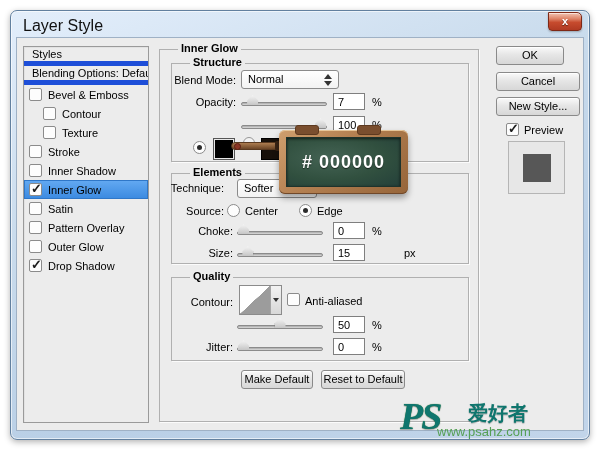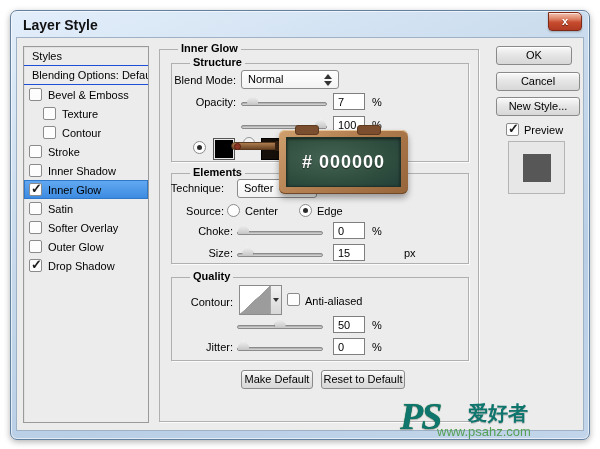--- a/index.html
+++ b/index.html
@@ -4,39 +4,39 @@
 <style>
   * { margin:0; padding:0; box-sizing:border-box; }
   html,body { width:600px; height:449px; background:#fff; overflow:hidden;
               font-family:"Liberation Sans", sans-serif; font-size:11px; color:#000; }
 
   
   .window { position:absolute; left:10px; top:10px; width:580px; height:430px;
             border-radius:7px; border:1px solid #62809f;
             background:linear-gradient(160deg,#e3eefb 0%,#cadced 35%,#b9cfe6 70%,#c2d5ea 100%);
             box-shadow:0 2px 6px rgba(0,0,0,.30), inset 0 0 0 1px rgba(255,255,255,.6); }
-  .titlebar-text { position:absolute; left:12px; top:6px; font-size:14px; color:#111;font-weight:bold; }
+  .titlebar-text { position:absolute; left:12px; top:6px; font-size:16px; color:#111; }
   .close-btn { position:absolute; top:1px; right:7px; width:34px; height:19px;
                background:linear-gradient(#f2c3b2 0%,#dd8266 35%,#c74b2e 55%,#b03a22 100%);
                border:1px solid #7e2816; border-radius:0 5px 4px 4px; color:#fff;
                font-weight:bold; font-size:11px; text-align:center; line-height:17px;
                box-shadow:inset 0 1px 0 rgba(255,255,255,.55), 0 1px 2px rgba(0,0,0,.25);
                text-shadow:0 1px 1px rgba(0,0,0,.5); cursor:default; }
 
   
   .client { position:absolute; left:5px; right:5px; top:26px; bottom:8px;
             background:#ececec; border:1px solid #9fb1c5; }
 
   
   .sidebar { position:absolute; left:6px; top:8px; width:126px; height:377px;
              border:1px solid #9a9a9a; background:#ececec; overflow:hidden;
              box-shadow:inset 1px 1px 0 rgba(0,0,0,.04); }
   .list-row { display:flex; align-items:center; height:19px; gap:6px; padding-left:5px; }
   .list-row.plain { padding-left:8px; }
-  .list-row.separator { border-bottom:1px solid #1d4ed8;text-align:center; }
+  .list-row.separator { border-bottom:5px solid #1d4ed8;text-align:center; }
   .list-row.selected { background:linear-gradient(#64aaf2,#3a89e0); box-shadow:inset 0 0 0 1px #2f77c8; }
   .list-row .item-label { white-space:nowrap; }
   .cb { width:13px; height:13px; flex:0 0 13px; background:#fdfdfd; border:1px solid #8b8b8b;
         border-radius:2px; position:relative; }
   .list-row.indent .cb { margin-left:14px; }
   .cb.checked::after { content:"✓"; position:absolute; left:1px; top:-3px; font-size:13px;
                        font-weight:bold; color:#1c1c1c; }
 
   
   .groupbox { position:absolute; border:1px solid #b0b0b0; box-shadow:1px 1px 0 rgba(255,255,255,.8); }
@@ -139,45 +139,45 @@
     <div class="list-row separator plain">
 
         <span class="item-label">Blending Options: Default</span>
       </div>
         <div class="list-row">
         <span class="cb"></span>
         <span class="item-label">Bevel &amp; Emboss</span>
       </div>
         <div class="list-row indent">
         <span class="cb"></span>
+        <span class="item-label">Contour</span>
+      </div>
+        <div class="list-row indent">
+        <span class="cb"></span>
         <span class="item-label">Texture</span>
-      </div>
-        <div class="list-row indent">
-        <span class="cb"></span>
-        <span class="item-label">Contour</span>
       </div>
         <div class="list-row">
         <span class="cb"></span>
         <span class="item-label">Stroke</span>
       </div>
         <div class="list-row">
         <span class="cb"></span>
         <span class="item-label">Inner Shadow</span>
       </div>
         <div class="list-row selected">
         <span class="cb checked"></span>
         <span class="item-label">Inner Glow</span>
       </div>
         <div class="list-row">
         <span class="cb"></span>
         <span class="item-label">Satin</span>
       </div>
         <div class="list-row">
         <span class="cb"></span>
-        <span class="item-label">Softer Overlay</span>
+        <span class="item-label">Pattern Overlay</span>
       </div>
         <div class="list-row">
         <span class="cb"></span>
         <span class="item-label">Outer Glow</span>
       </div>
         <div class="list-row">
         <span class="cb checked"></span>
         <span class="item-label">Drop Shadow</span>
       </div>
       </div>
@@ -266,21 +266,21 @@
     <span class="lbl" style="left:106px; top:303px;">Jitter:</span>
     <div class="track" style="left:220px; top:309px;">
       <div class="thumb" style="left: 0px;"></div>
     </div>
     <div class="vfield" style="left:316px; top:300px;">0</div>
     <span class="unit" style="left:355px; top:303px;">%</span>
 
     <div class="btn" style="left:224px; top:332px; width:72px;">Make Default</div>
     <div class="btn" style="left:304px; top:332px; width:84px;">Reset to Default</div>
 
-    <div class="btn" style="left:479px; top:8px; width:76px;">OK</div>
+    <div class="btn" style="left:479px; top:8px; width:68px;">OK</div>
     <div class="btn" style="left:479px; top:34px; width:84px;">Cancel</div>
     <div class="btn" style="left:479px; top:59px; width:84px;">New Style...</div>
     <span class="checkbox checked" style="left:489px; top:85px;"></span>
     <span class="unit" style="left:507px; top:86px;">Preview</span>
     <div class="preview-box">
       <div class="preview-square"></div>
     </div>
 
     <div class="stick"></div>
     <div class="stick-dot"></div>

